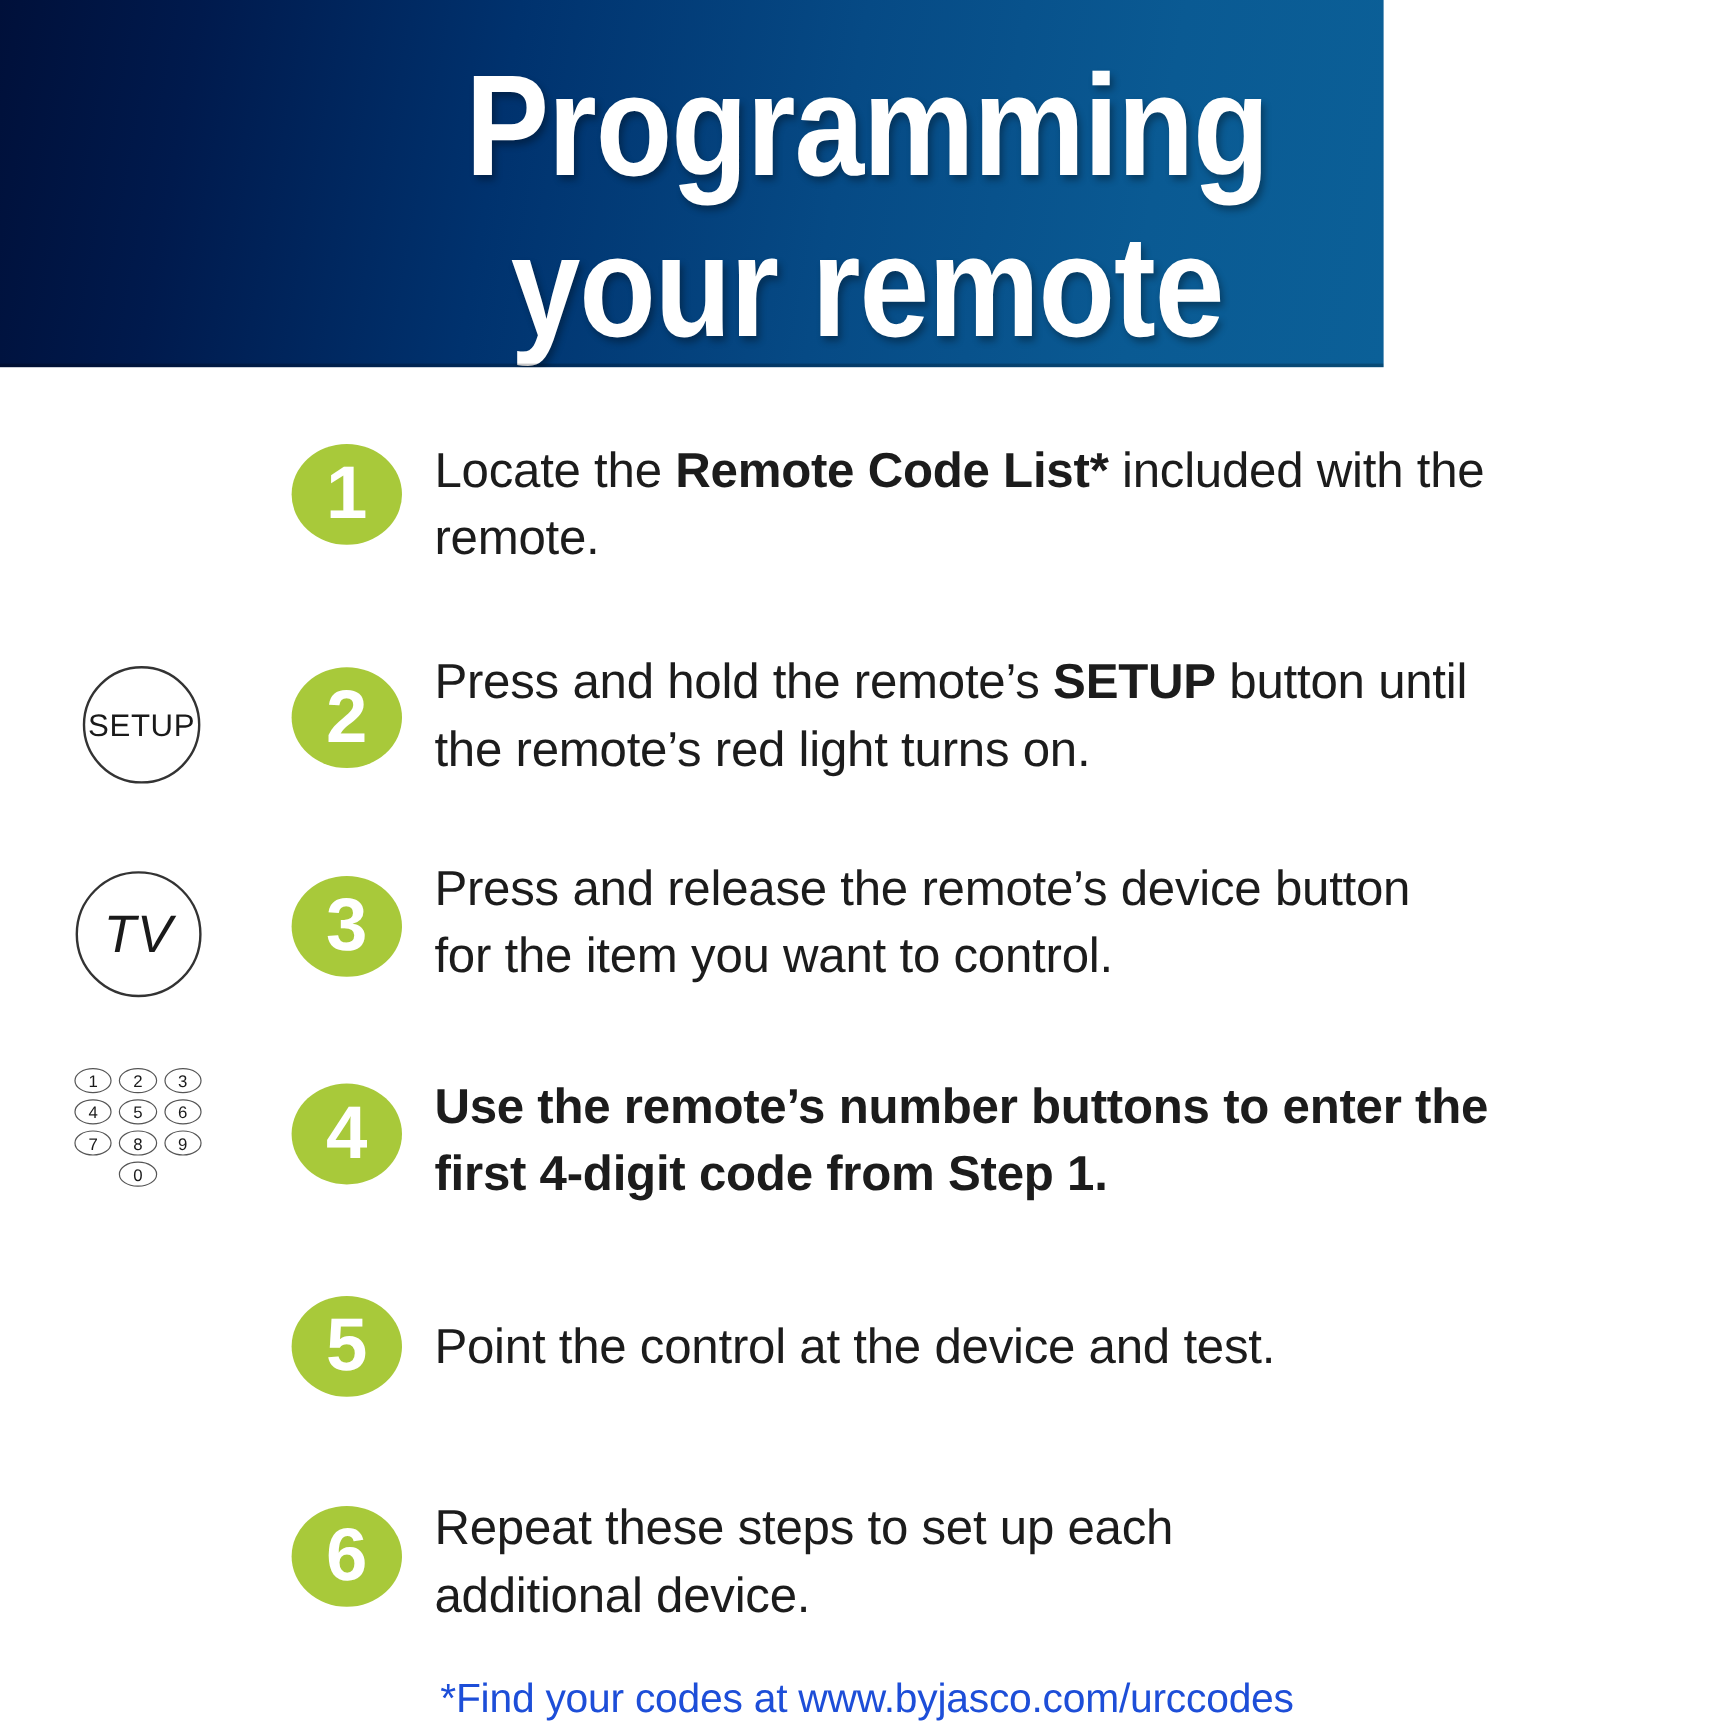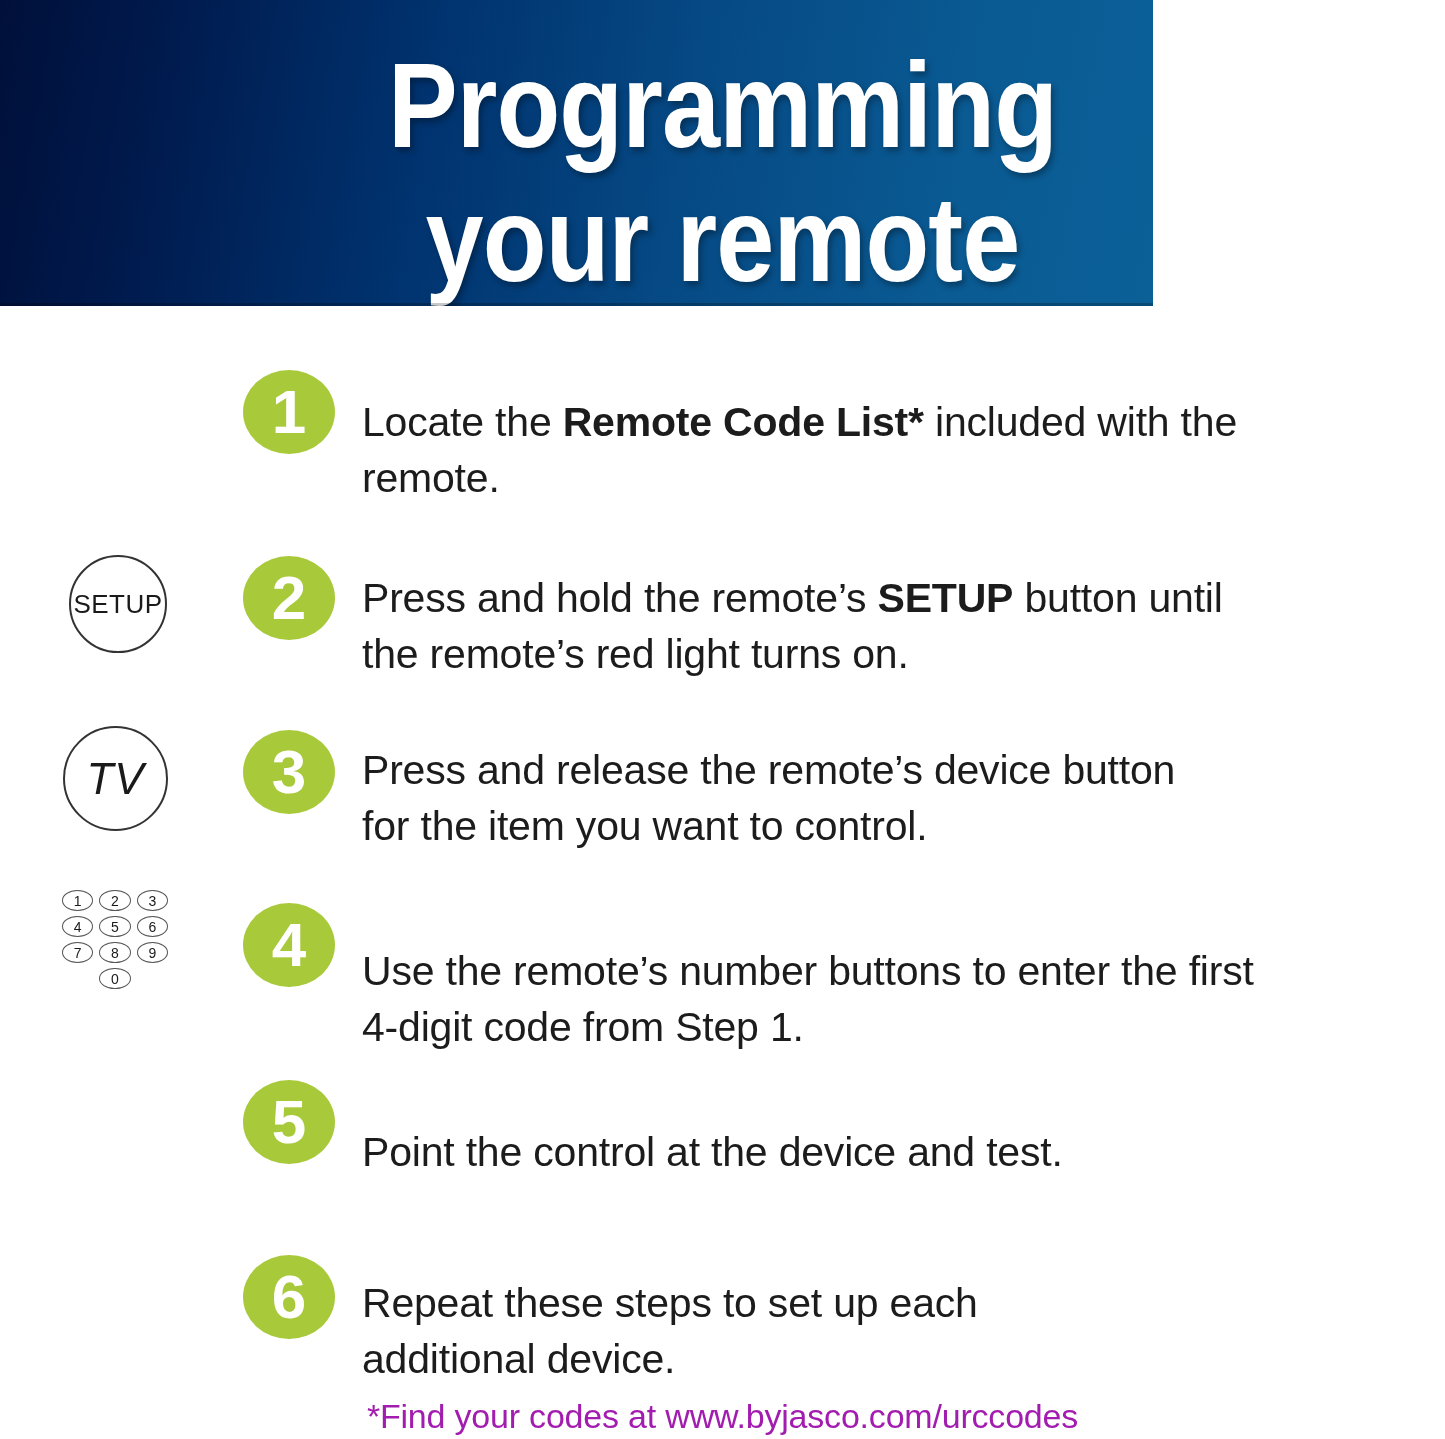--- a/index.html
+++ b/index.html
@@ -88,21 +88,20 @@
   .step-text {
     position: absolute;
     left: 362px;
     width: 900px;
     color: #1c1c1c;
     font-family: "Liberation Sans", sans-serif;
     font-weight: normal;
     font-size: 41px;
     line-height: 56px;
     letter-spacing: -0.2px;
-    margin-top: 30px;
   }
   .step-text b { font-weight: bold; }
 
   
   .icon-setup, .icon-tv {
     position: absolute;
     border: 2px solid #333333;
     border-radius: 50%;
     box-sizing: border-box;
     display: flex;
@@ -159,21 +158,21 @@
   }
   .keypad-zero-row .keypad-key { width: calc((100% - 12px) / 3); }
 
   
   .footnote {
     position: absolute;
     left: 0;
     top: 1397px;
     width: 1445px;
     text-align: center;
-    color: #a21caf;
+    color: #1d4ed8;
     font-family: "Liberation Sans", sans-serif;
     font-size: 34px;
     letter-spacing: -0.2px;
   }
 </style>
 </head>
 <body>
 
 <div class="header">
   <div class="header-title">Programming
@@ -192,21 +191,21 @@
     <div class="step-text" style="top:234px;width:920px;"><span>Press and hold the remote’s </span><b>SETUP</b><span> button until the remote’s red light turns on.</span></div>
   </div>
 
   <div class="step-row">
     <div class="step-badge" style="top:424px;">3</div>
     <div class="step-text" style="top:406px;width:860px;">Press and release the remote’s device button for the item you want to control.</div>
   </div>
 
   <div class="step-row">
     <div class="step-badge" style="top:597px;">4</div>
-    <div class="step-text" style="top:607px;width:900px;">Use the remote’s number buttons to enter the first 4-digit code from Step 1.</div>
+    <div class="step-text" style="top:588px;width:900px;font-weight:bold;">Use the remote’s number buttons to enter the first 4-digit code from Step 1.</div>
   </div>
 
   <div class="step-row">
     <div class="step-badge" style="top:774px;">5</div>
     <div class="step-text" style="top:788px;width:900px;">Point the control at the device and test.</div>
   </div>
 
   <div class="step-row">
     <div class="step-badge" style="top:949px;">6</div>
     <div class="step-text" style="top:939px;width:760px;">Repeat these steps to set up each additional device.</div>

